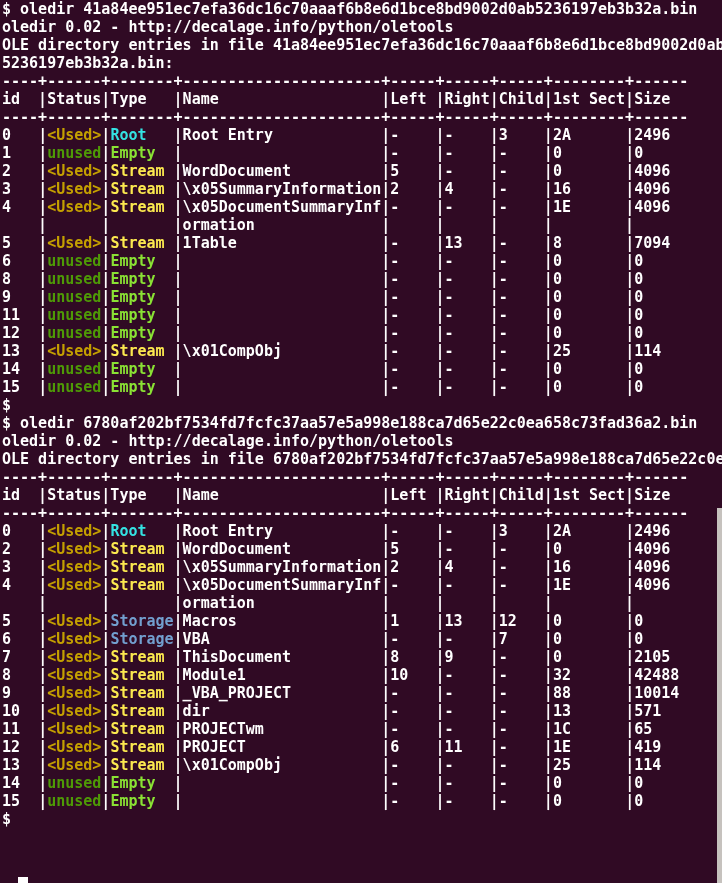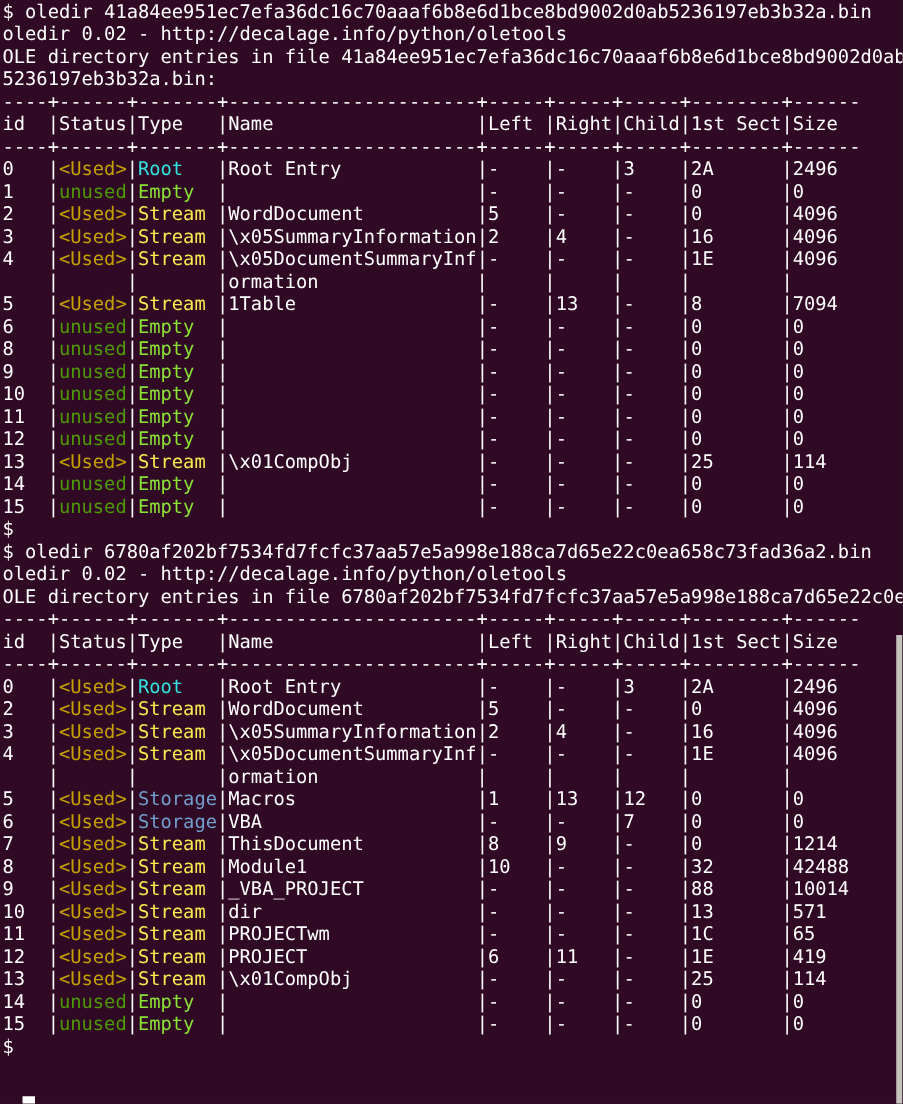--- a/index.html
+++ b/index.html
@@ -5,21 +5,21 @@
   html, body { margin: 0; padding: 0; }
   body { background: #1e1e1e; }
   .terminal {
     position: relative;
     width: 722px;
     height: 883px;
     overflow: hidden;
     font-family: "DejaVu Sans Mono", "Liberation Mono", monospace;
     font-size: 15px;
     line-height: 18px;
-    font-weight: normal;
+    font-weight: bold;
   }
   .term-output {
     position: absolute;
     top: 0;
     left: 2px;
     right: 0;
   }
   .line {
     height: 18px;
     white-space: pre;
@@ -54,41 +54,40 @@
       <div class="line"><span>0   </span><span>|</span><span style="color: rgb(196, 160, 0);">&lt;Used&gt;</span><span>|</span><span style="color: rgb(52, 226, 226);">Root   </span><span>|Root Entry            |-    |-    |3    |2A      |2496</span></div>
       <div class="line"><span>1   </span><span>|</span><span style="color: rgb(78, 154, 6);">unused</span><span>|</span><span style="color: rgb(138, 226, 52);">Empty  </span><span>|                      |-    |-    |-    |0       |0</span></div>
       <div class="line"><span>2   </span><span>|</span><span style="color: rgb(196, 160, 0);">&lt;Used&gt;</span><span>|</span><span style="color: rgb(252, 233, 79);">Stream </span><span>|WordDocument          |5    |-    |-    |0       |4096</span></div>
       <div class="line"><span>3   </span><span>|</span><span style="color: rgb(196, 160, 0);">&lt;Used&gt;</span><span>|</span><span style="color: rgb(252, 233, 79);">Stream </span><span>|\x05SummaryInformation|2    |4    |-    |16      |4096</span></div>
       <div class="line"><span>4   </span><span>|</span><span style="color: rgb(196, 160, 0);">&lt;Used&gt;</span><span>|</span><span style="color: rgb(252, 233, 79);">Stream </span><span>|\x05DocumentSummaryInf|-    |-    |-    |1E      |4096</span></div>
       <div class="line"><span>    |      |       |ormation              |     |     |     |        |</span></div>
       <div class="line"><span>5   </span><span>|</span><span style="color: rgb(196, 160, 0);">&lt;Used&gt;</span><span>|</span><span style="color: rgb(252, 233, 79);">Stream </span><span>|1Table                |-    |13   |-    |8       |7094</span></div>
       <div class="line"><span>6   </span><span>|</span><span style="color: rgb(78, 154, 6);">unused</span><span>|</span><span style="color: rgb(138, 226, 52);">Empty  </span><span>|                      |-    |-    |-    |0       |0</span></div>
       <div class="line"><span>8   </span><span>|</span><span style="color: rgb(78, 154, 6);">unused</span><span>|</span><span style="color: rgb(138, 226, 52);">Empty  </span><span>|                      |-    |-    |-    |0       |0</span></div>
       <div class="line"><span>9   </span><span>|</span><span style="color: rgb(78, 154, 6);">unused</span><span>|</span><span style="color: rgb(138, 226, 52);">Empty  </span><span>|                      |-    |-    |-    |0       |0</span></div>
-      <div class="line"><span>10  </span><span>|</span><span style="color: rgb(78, 154, 6);">unused</span><span>|</span><span style="color: rgb(138, 226, 52);">Empty  </span><span>|                      |-    |-    |-    |0       |0</span></div>
       <div class="line"><span>11  </span><span>|</span><span style="color: rgb(78, 154, 6);">unused</span><span>|</span><span style="color: rgb(138, 226, 52);">Empty  </span><span>|                      |-    |-    |-    |0       |0</span></div>
       <div class="line"><span>12  </span><span>|</span><span style="color: rgb(78, 154, 6);">unused</span><span>|</span><span style="color: rgb(138, 226, 52);">Empty  </span><span>|                      |-    |-    |-    |0       |0</span></div>
       <div class="line"><span>13  </span><span>|</span><span style="color: rgb(196, 160, 0);">&lt;Used&gt;</span><span>|</span><span style="color: rgb(252, 233, 79);">Stream </span><span>|\x01CompObj           |-    |-    |-    |25      |114</span></div>
       <div class="line"><span>14  </span><span>|</span><span style="color: rgb(78, 154, 6);">unused</span><span>|</span><span style="color: rgb(138, 226, 52);">Empty  </span><span>|                      |-    |-    |-    |0       |0</span></div>
       <div class="line"><span>15  </span><span>|</span><span style="color: rgb(78, 154, 6);">unused</span><span>|</span><span style="color: rgb(138, 226, 52);">Empty  </span><span>|                      |-    |-    |-    |0       |0</span></div>
       <div class="line"><span>$</span></div>
       <div class="line"><span>$ oledir 6780af202bf7534fd7fcfc37aa57e5a998e188ca7d65e22c0ea658c73fad36a2.bin</span></div>
       <div class="line"><span>oledir 0.02 - http://decalage.info/python/oletools</span></div>
       <div class="line"><span>OLE directory entries in file 6780af202bf7534fd7fcfc37aa57e5a998e188ca7d65e22c0e</span></div>
       <div class="line"><span>----+------+-------+----------------------+-----+-----+-----+--------+------</span></div>
       <div class="line"><span>id  |Status|Type   |Name                  |Left |Right|Child|1st Sect|Size</span></div>
       <div class="line"><span>----+------+-------+----------------------+-----+-----+-----+--------+------</span></div>
       <div class="line"><span>0   </span><span>|</span><span style="color: rgb(196, 160, 0);">&lt;Used&gt;</span><span>|</span><span style="color: rgb(52, 226, 226);">Root   </span><span>|Root Entry            |-    |-    |3    |2A      |2496</span></div>
       <div class="line"><span>2   </span><span>|</span><span style="color: rgb(196, 160, 0);">&lt;Used&gt;</span><span>|</span><span style="color: rgb(252, 233, 79);">Stream </span><span>|WordDocument          |5    |-    |-    |0       |4096</span></div>
       <div class="line"><span>3   </span><span>|</span><span style="color: rgb(196, 160, 0);">&lt;Used&gt;</span><span>|</span><span style="color: rgb(252, 233, 79);">Stream </span><span>|\x05SummaryInformation|2    |4    |-    |16      |4096</span></div>
       <div class="line"><span>4   </span><span>|</span><span style="color: rgb(196, 160, 0);">&lt;Used&gt;</span><span>|</span><span style="color: rgb(252, 233, 79);">Stream </span><span>|\x05DocumentSummaryInf|-    |-    |-    |1E      |4096</span></div>
       <div class="line"><span>    |      |       |ormation              |     |     |     |        |</span></div>
       <div class="line"><span>5   </span><span>|</span><span style="color: rgb(196, 160, 0);">&lt;Used&gt;</span><span>|</span><span style="color: rgb(114, 159, 207);">Storage</span><span>|Macros                |1    |13   |12   |0       |0</span></div>
       <div class="line"><span>6   </span><span>|</span><span style="color: rgb(196, 160, 0);">&lt;Used&gt;</span><span>|</span><span style="color: rgb(114, 159, 207);">Storage</span><span>|VBA                   |-    |-    |7    |0       |0</span></div>
-      <div class="line"><span>7   </span><span>|</span><span style="color: rgb(196, 160, 0);">&lt;Used&gt;</span><span>|</span><span style="color: rgb(252, 233, 79);">Stream </span><span>|ThisDocument          |8    |9    |-    |0       |1214</span></div>
+      <div class="line"><span>7   </span><span>|</span><span style="color: rgb(196, 160, 0);">&lt;Used&gt;</span><span>|</span><span style="color: rgb(252, 233, 79);">Stream </span><span>|ThisDocument          |8    |9    |-    |0       |2105</span></div>
       <div class="line"><span>8   </span><span>|</span><span style="color: rgb(196, 160, 0);">&lt;Used&gt;</span><span>|</span><span style="color: rgb(252, 233, 79);">Stream </span><span>|Module1               |10   |-    |-    |32      |42488</span></div>
       <div class="line"><span>9   </span><span>|</span><span style="color: rgb(196, 160, 0);">&lt;Used&gt;</span><span>|</span><span style="color: rgb(252, 233, 79);">Stream </span><span>|_VBA_PROJECT          |-    |-    |-    |88      |10014</span></div>
       <div class="line"><span>10  </span><span>|</span><span style="color: rgb(196, 160, 0);">&lt;Used&gt;</span><span>|</span><span style="color: rgb(252, 233, 79);">Stream </span><span>|dir                   |-    |-    |-    |13      |571</span></div>
       <div class="line"><span>11  </span><span>|</span><span style="color: rgb(196, 160, 0);">&lt;Used&gt;</span><span>|</span><span style="color: rgb(252, 233, 79);">Stream </span><span>|PROJECTwm             |-    |-    |-    |1C      |65</span></div>
       <div class="line"><span>12  </span><span>|</span><span style="color: rgb(196, 160, 0);">&lt;Used&gt;</span><span>|</span><span style="color: rgb(252, 233, 79);">Stream </span><span>|PROJECT               |6    |11   |-    |1E      |419</span></div>
       <div class="line"><span>13  </span><span>|</span><span style="color: rgb(196, 160, 0);">&lt;Used&gt;</span><span>|</span><span style="color: rgb(252, 233, 79);">Stream </span><span>|\x01CompObj           |-    |-    |-    |25      |114</span></div>
       <div class="line"><span>14  </span><span>|</span><span style="color: rgb(78, 154, 6);">unused</span><span>|</span><span style="color: rgb(138, 226, 52);">Empty  </span><span>|                      |-    |-    |-    |0       |0</span></div>
       <div class="line"><span>15  </span><span>|</span><span style="color: rgb(78, 154, 6);">unused</span><span>|</span><span style="color: rgb(138, 226, 52);">Empty  </span><span>|                      |-    |-    |-    |0       |0</span></div>
       <div class="line"><span>$ </span></div>
     </div>

